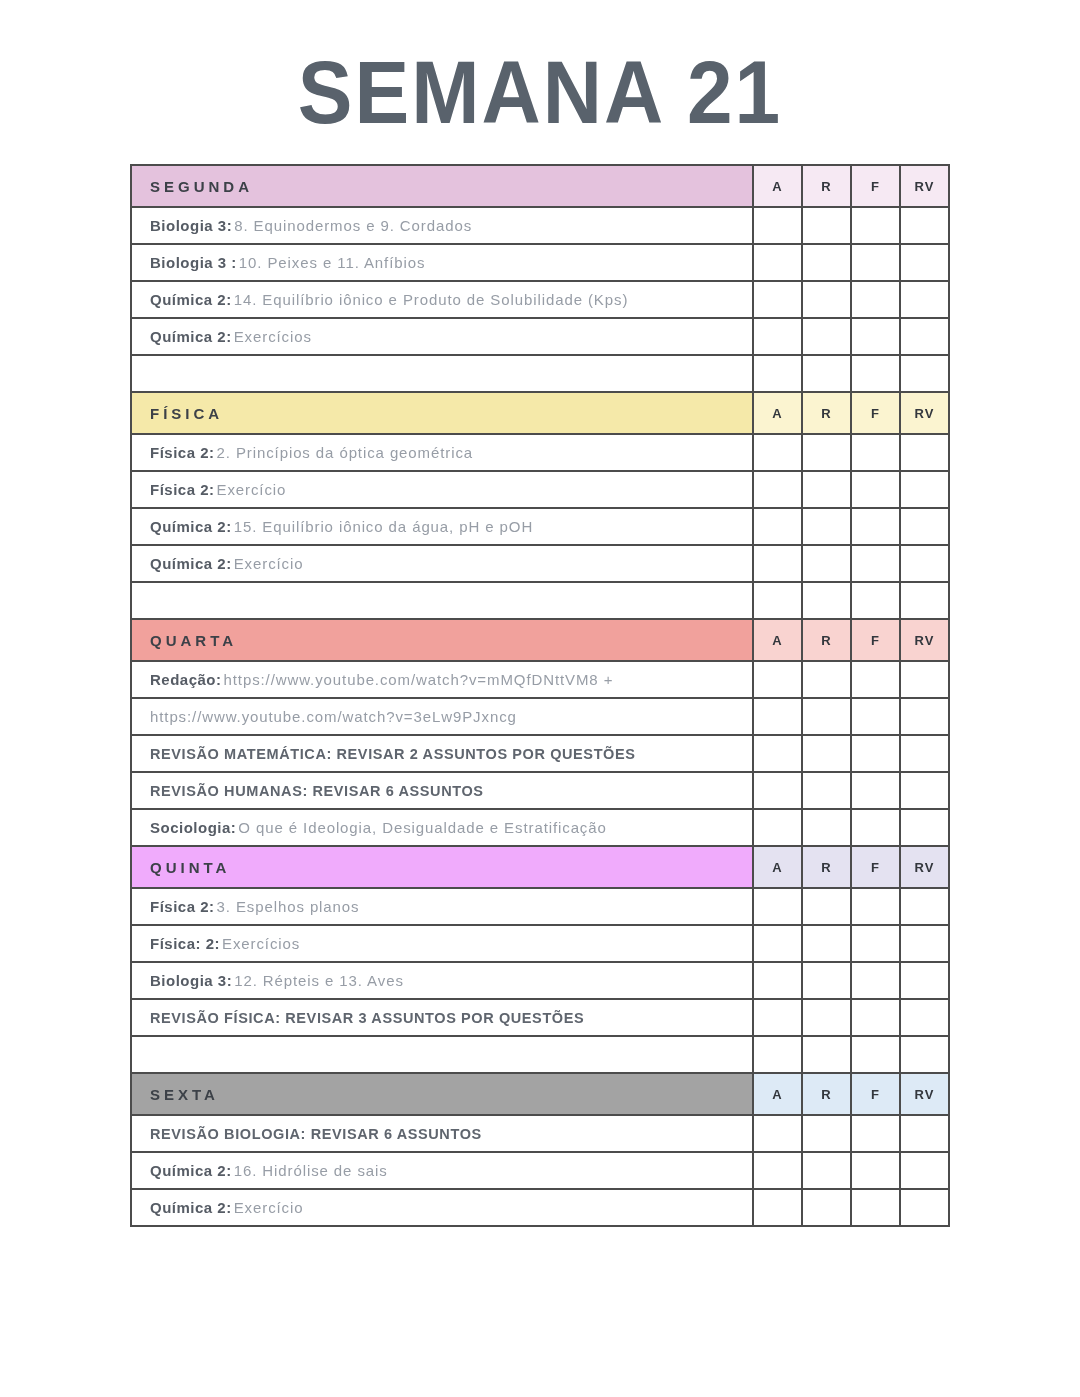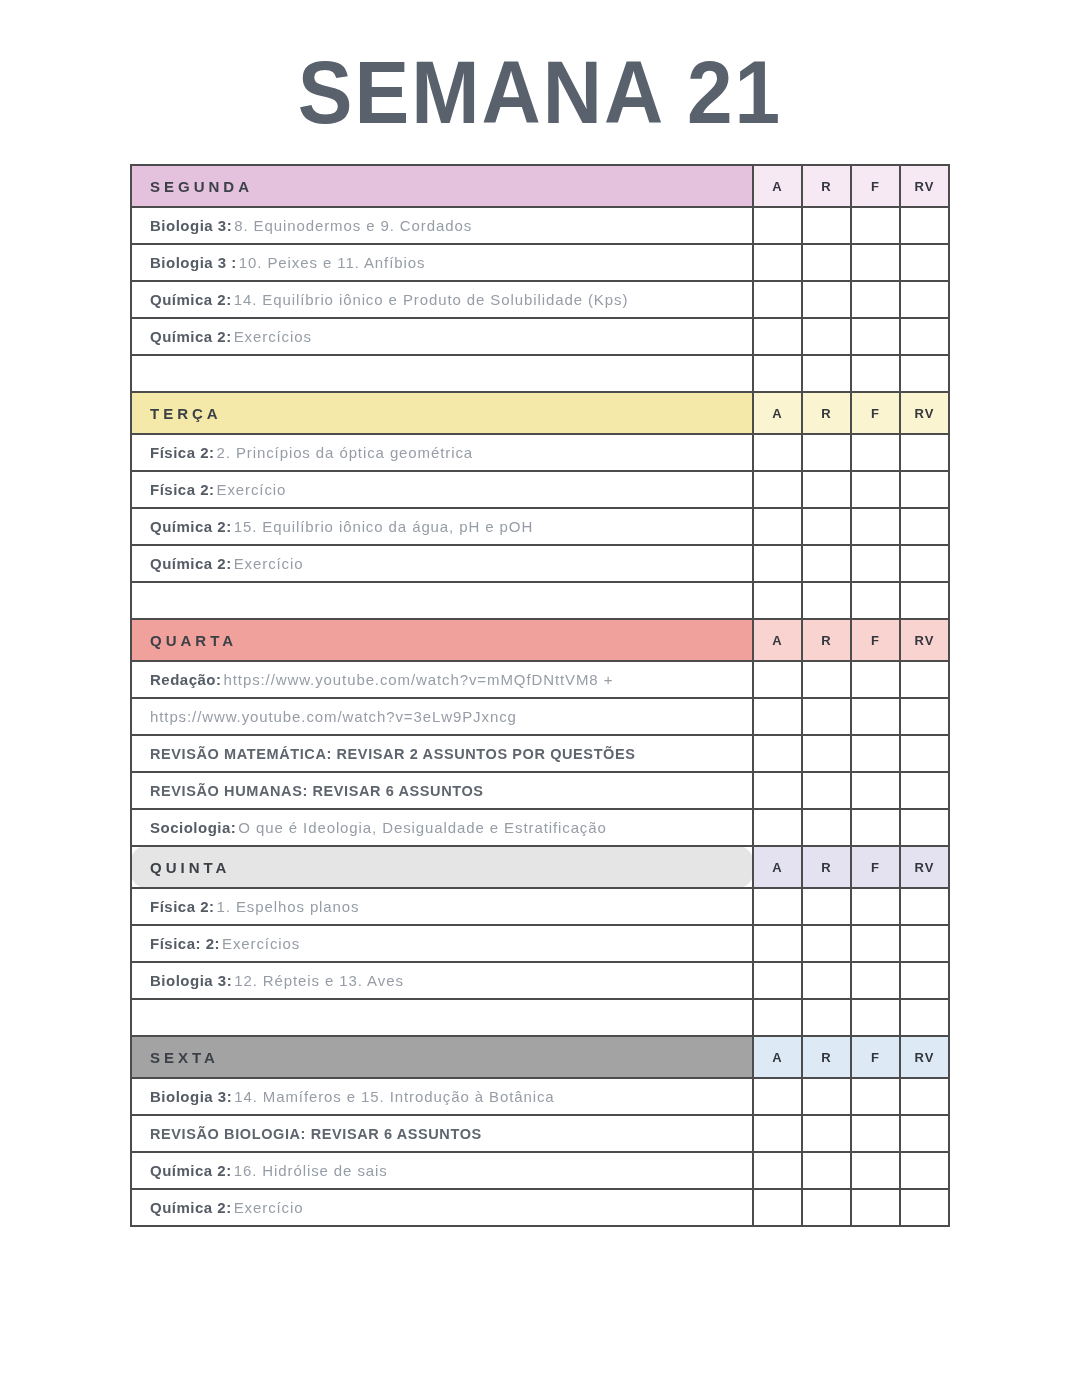--- a/index.html
+++ b/index.html
@@ -130,21 +130,21 @@
           <td class="check"></td>
         </tr>
         <tr class="content-row">
           <td class="task"></td>
           <td class="check"></td>
           <td class="check"></td>
           <td class="check"></td>
           <td class="check"></td>
         </tr>
         <tr class="day-header">
-          <td class="day-name" style="background: rgb(245, 233, 169);">TERÇA</td>
+          <td class="day-name" style="background: rgb(245, 233, 169);">FÍSICA</td>
           <td class="col-head" style="background: rgb(251, 244, 208);">A</td>
           <td class="col-head" style="background: rgb(251, 244, 208);">R</td>
           <td class="col-head" style="background: rgb(251, 244, 208);">F</td>
           <td class="col-head" style="background: rgb(251, 244, 208);">RV</td>
         </tr>
         <tr class="content-row">
           <td class="task"><span class="lbl">Física 2:</span><span class="txt">2. Princípios da óptica geométrica</span></td>
           <td class="check"></td>
           <td class="check"></td>
           <td class="check"></td>
@@ -214,68 +214,68 @@
           <td class="check"></td>
         </tr>
         <tr class="content-row">
           <td class="task"><span class="lbl">Sociologia:</span><span class="txt">O que é Ideologia, Desigualdade e Estratificação</span></td>
           <td class="check"></td>
           <td class="check"></td>
           <td class="check"></td>
           <td class="check"></td>
         </tr>
         <tr class="day-header">
-          <td class="day-name" style="background: #e5e5e5; border-radius: 15px;">QUINTA</td>
+          <td class="day-name" style="background: #f0abfc;">QUINTA</td>
           <td class="col-head" style="background: rgb(228, 226, 241);">A</td>
           <td class="col-head" style="background: rgb(228, 226, 241);">R</td>
           <td class="col-head" style="background: rgb(228, 226, 241);">F</td>
           <td class="col-head" style="background: rgb(228, 226, 241);">RV</td>
         </tr>
         <tr class="content-row">
-          <td class="task"><span class="lbl">Física 2:</span><span class="txt">1. Espelhos planos</span></td>
+          <td class="task"><span class="lbl">Física 2:</span><span class="txt">3. Espelhos planos</span></td>
           <td class="check"></td>
           <td class="check"></td>
           <td class="check"></td>
           <td class="check"></td>
         </tr>
         <tr class="content-row">
           <td class="task"><span class="lbl">Física: 2:</span><span class="txt">Exercícios</span></td>
           <td class="check"></td>
           <td class="check"></td>
           <td class="check"></td>
           <td class="check"></td>
         </tr>
         <tr class="content-row">
           <td class="task"><span class="lbl">Biologia 3:</span><span class="txt">12. Répteis e 13. Aves</span></td>
+          <td class="check"></td>
+          <td class="check"></td>
+          <td class="check"></td>
+          <td class="check"></td>
+        </tr>
+        <tr class="content-row bold-row">
+          <td class="task"><span class="txt">REVISÃO FÍSICA: REVISAR 3 ASSUNTOS POR QUESTÕES</span></td>
           <td class="check"></td>
           <td class="check"></td>
           <td class="check"></td>
           <td class="check"></td>
         </tr>
         <tr class="content-row">
           <td class="task"></td>
           <td class="check"></td>
           <td class="check"></td>
           <td class="check"></td>
           <td class="check"></td>
         </tr>
         <tr class="day-header">
           <td class="day-name" style="background: #a3a3a3;">SEXTA</td>
           <td class="col-head" style="background: rgb(221, 234, 246);">A</td>
           <td class="col-head" style="background: rgb(221, 234, 246);">R</td>
           <td class="col-head" style="background: rgb(221, 234, 246);">F</td>
           <td class="col-head" style="background: rgb(221, 234, 246);">RV</td>
         </tr>
-        <tr class="content-row">
-          <td class="task"><span class="lbl">Biologia 3:</span><span class="txt">14. Mamíferos e 15. Introdução à Botânica</span></td>
-          <td class="check"></td>
-          <td class="check"></td>
-          <td class="check"></td>
-          <td class="check"></td>
-        </tr>
         <tr class="content-row bold-row">
           <td class="task"><span class="txt">REVISÃO BIOLOGIA: REVISAR 6 ASSUNTOS</span></td>
           <td class="check"></td>
           <td class="check"></td>
           <td class="check"></td>
           <td class="check"></td>
         </tr>
         <tr class="content-row">
           <td class="task"><span class="lbl">Química 2:</span><span class="txt">16. Hidrólise de sais</span></td>
           <td class="check"></td>

